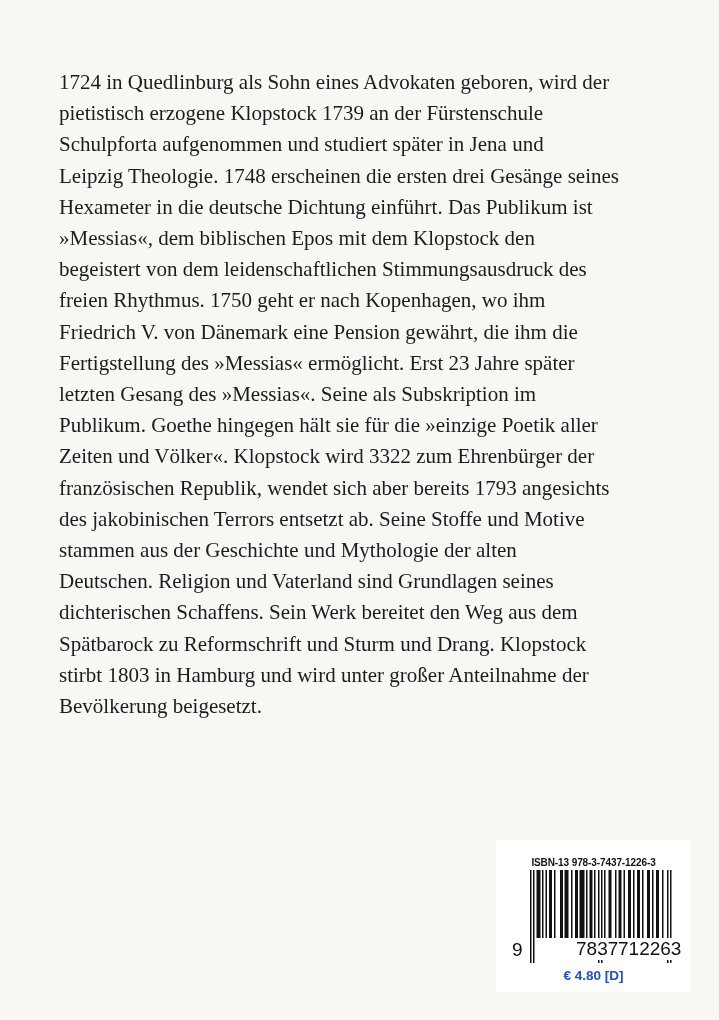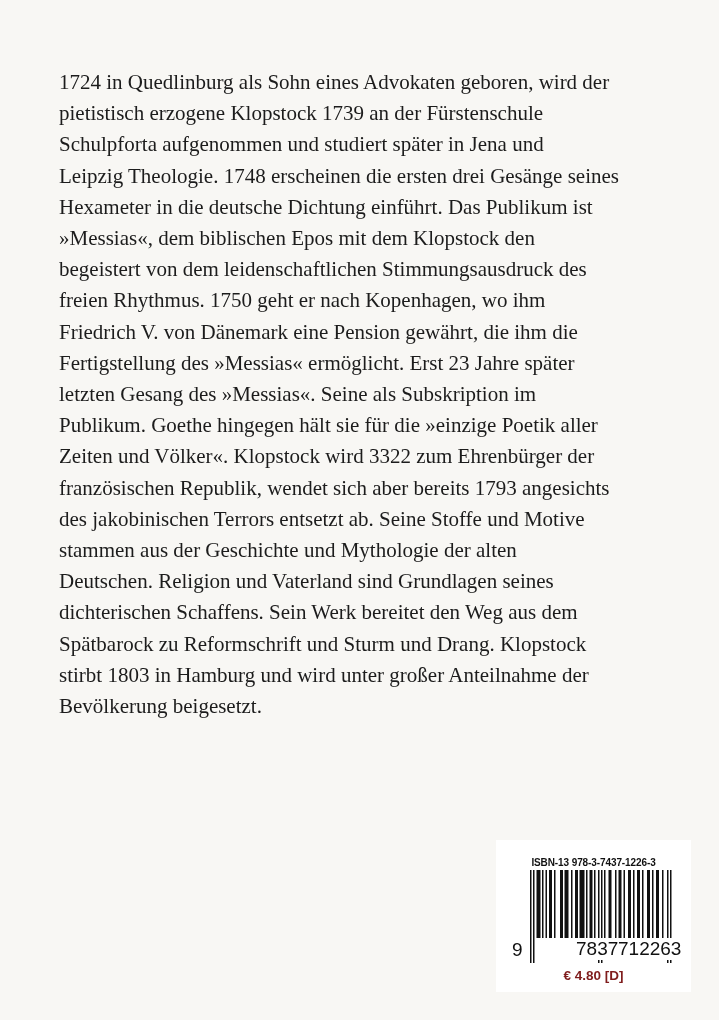--- a/index.html
+++ b/index.html
@@ -38,21 +38,21 @@
     font-family: "Liberation Sans", "DejaVu Sans", sans-serif;
     font-size: 19px; color: #111; background: #fff; line-height: 22px;
   }
   .d1 { left: 16px; top: 99px; }
   .d2 { left: 39px; padding-left: 41px; }
   .d3 { left: 110px; margin-left: 12px; }
   .price {
     position: absolute; left: 0; top: 128px; width: 195px;
     text-align: center;
     font-family: "Liberation Sans", "DejaVu Sans", sans-serif;
-    font-weight: bold; font-size: 13.5px; color: #7f1d1d;
+    font-weight: bold; font-size: 13.5px; color: #1d4ed8;
   }
 </style>
 </head>
 <body>
 
 <div class="blurb">
   <span class="line">1724 in Quedlinburg als Sohn eines Advokaten geboren, wird der</span>
   <span class="line">pietistisch erzogene Klopstock 1739 an der Fürstenschule</span>
   <span class="line">Schulpforta aufgenommen und studiert später in Jena und</span>
   <span class="line">Leipzig Theologie. 1748 erscheinen die ersten drei Gesänge seines</span>

